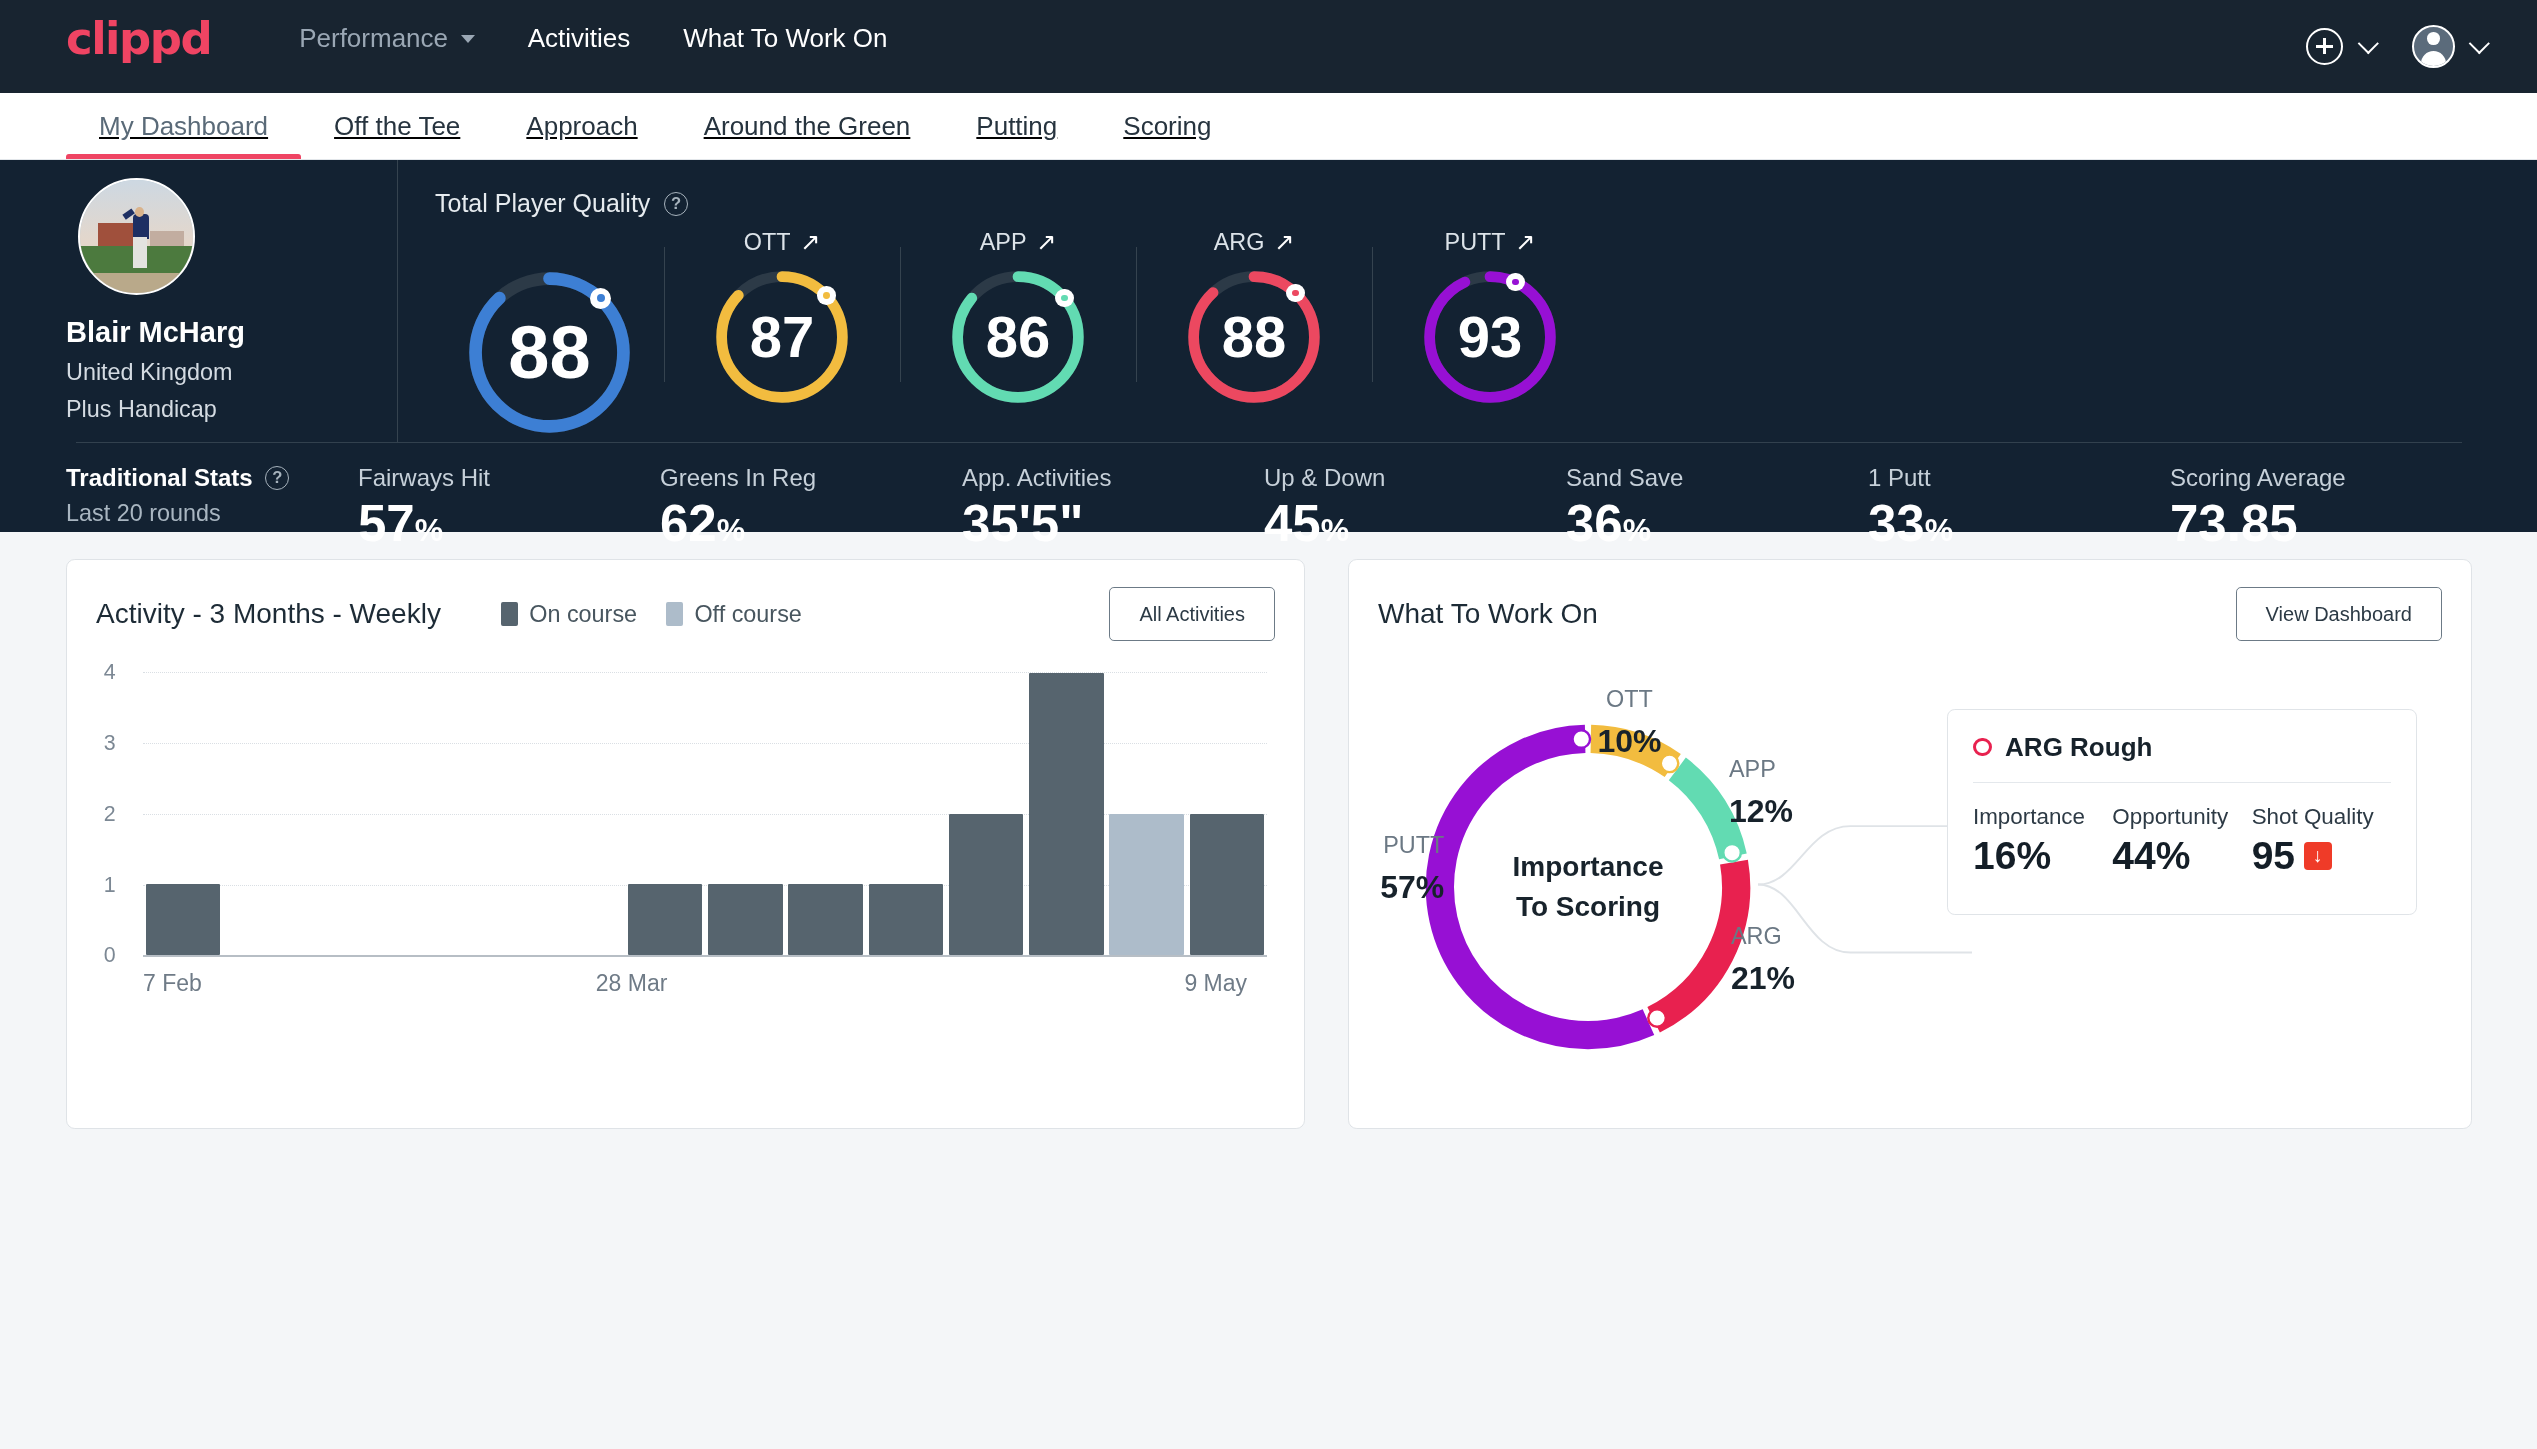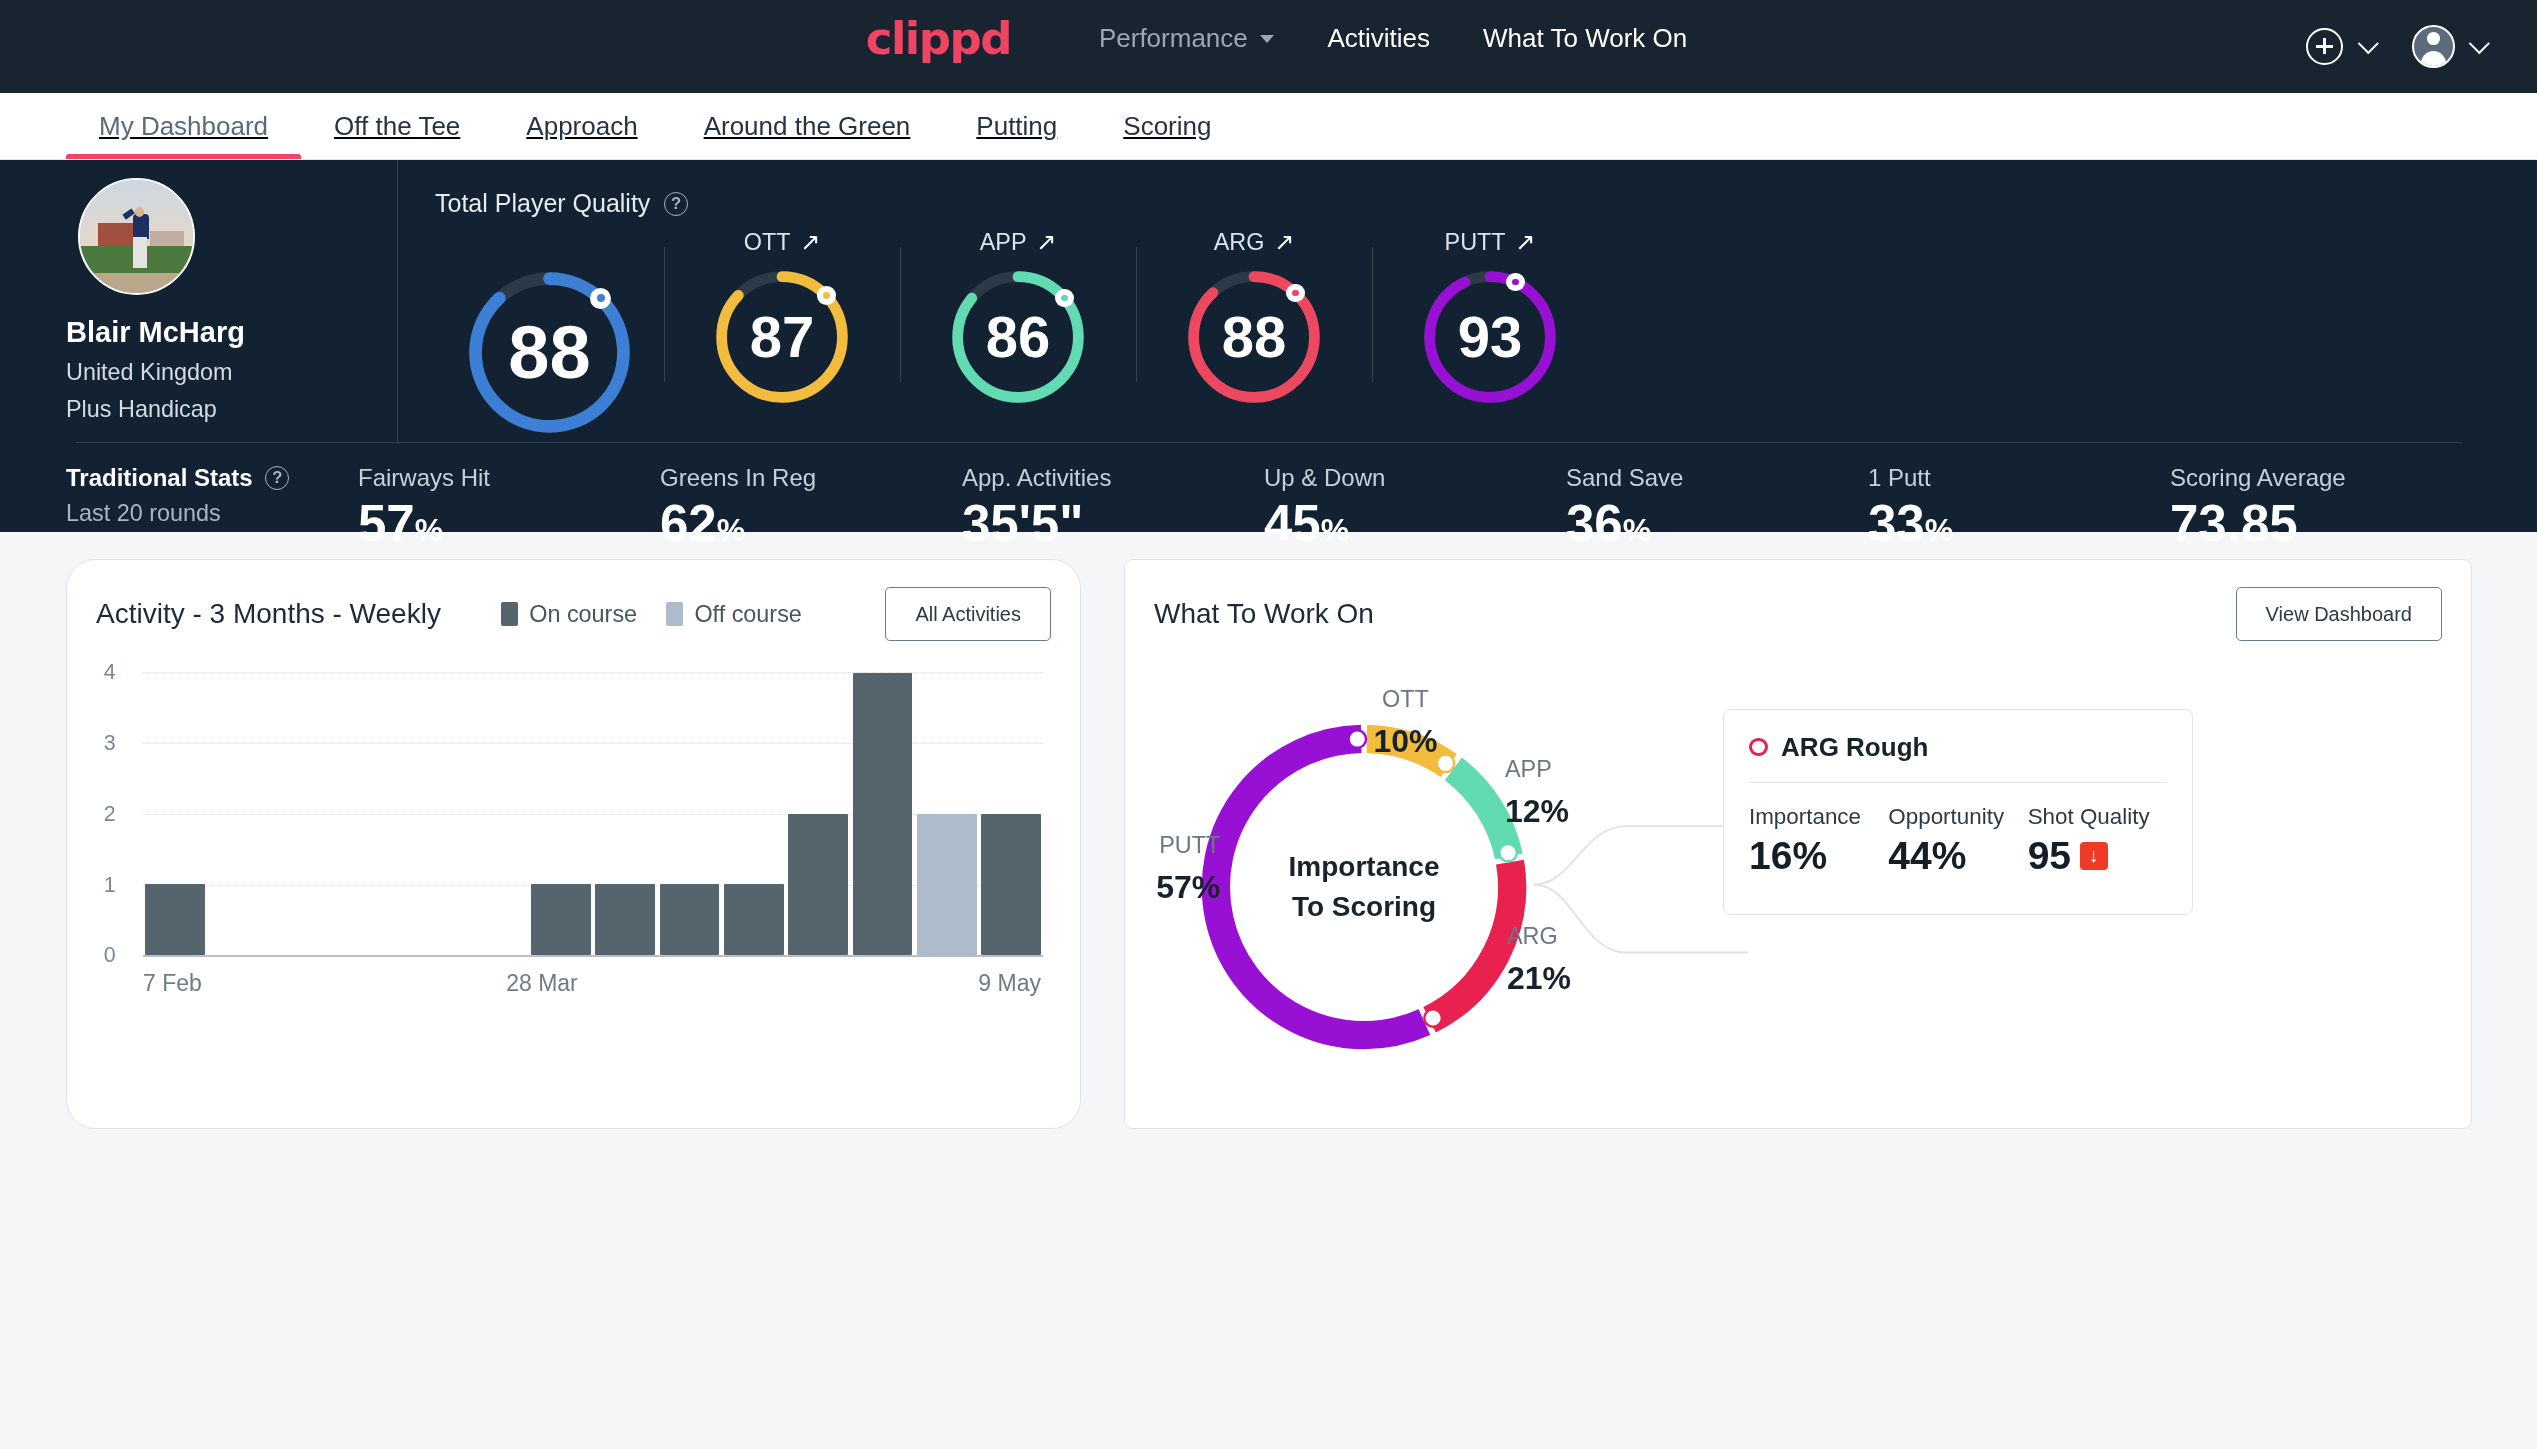--- a/index.html
+++ b/index.html
@@ -9,21 +9,20 @@
     font-family: "Liberation Sans", sans-serif;
     overflow: hidden;
   }
 
   
   .topnav {
     height: 93px; background: #182430;
     display: flex; align-items: center;
     padding: 0 51px 16px 66px;
     position: relative;
-    justify-content: center;
   }
   .logo {
     font-size: 45px; font-weight: 700; color: #ef4463;
     letter-spacing: -1.5px; line-height: 1;
     margin-right: 88px; font-family: "DejaVu Sans", sans-serif;
   }
   .nav-links { display: flex; align-items: center; gap: 53px; }
   .nav-link {
     font-size: 26px; color: #ffffff; cursor: pointer;
     display: flex; align-items: center; gap: 12.7px; white-space: nowrap;
@@ -137,21 +136,21 @@
   .stat .lbl { font-size: 24px; color: #c6d0d9; white-space: nowrap; }
   .stat .val { font-size: 51px; font-weight: 700; color: #fff; margin-top: 5.8px; line-height: 1; }
   .stat .val .unit { font-size: 32px; font-weight: 700; }
 
   
   .bottom { display: flex; gap: 43px; padding: 27px 66px 0 66px; }
   .card {
     background: #ffffff; border: 1px solid #dfe3e7; border-radius: 8.8px;
     position: relative;
   }
-  .card-a { width: 1015px; height: 570px; border-radius: 29px; }
+  .card-a { width: 1239px; height: 570px; }
   .card-b { flex: 1; height: 570px; }
   .card-head { display: flex; align-items: center; padding: 27px 29px 0 29px; }
   .card-title { font-size: 28px; color: #1d2b36; }
   .legend { display: flex; align-items: center; gap: 29px; margin-left: 60px; }
   .legend-item { display: flex; align-items: center; gap: 11.7px; font-size: 23.4px; color: #48565f; }
   .sw { width: 16.6px; height: 23.4px; border-radius: 1.9px; }
   .btn {
     border: 1.5px solid #6c7a86; border-radius: 4.9px; background: #fff;
     font-size: 20px; color: #2c3a45; padding: 14.6px 29px; cursor: pointer;
     margin-left: auto; white-space: nowrap;

